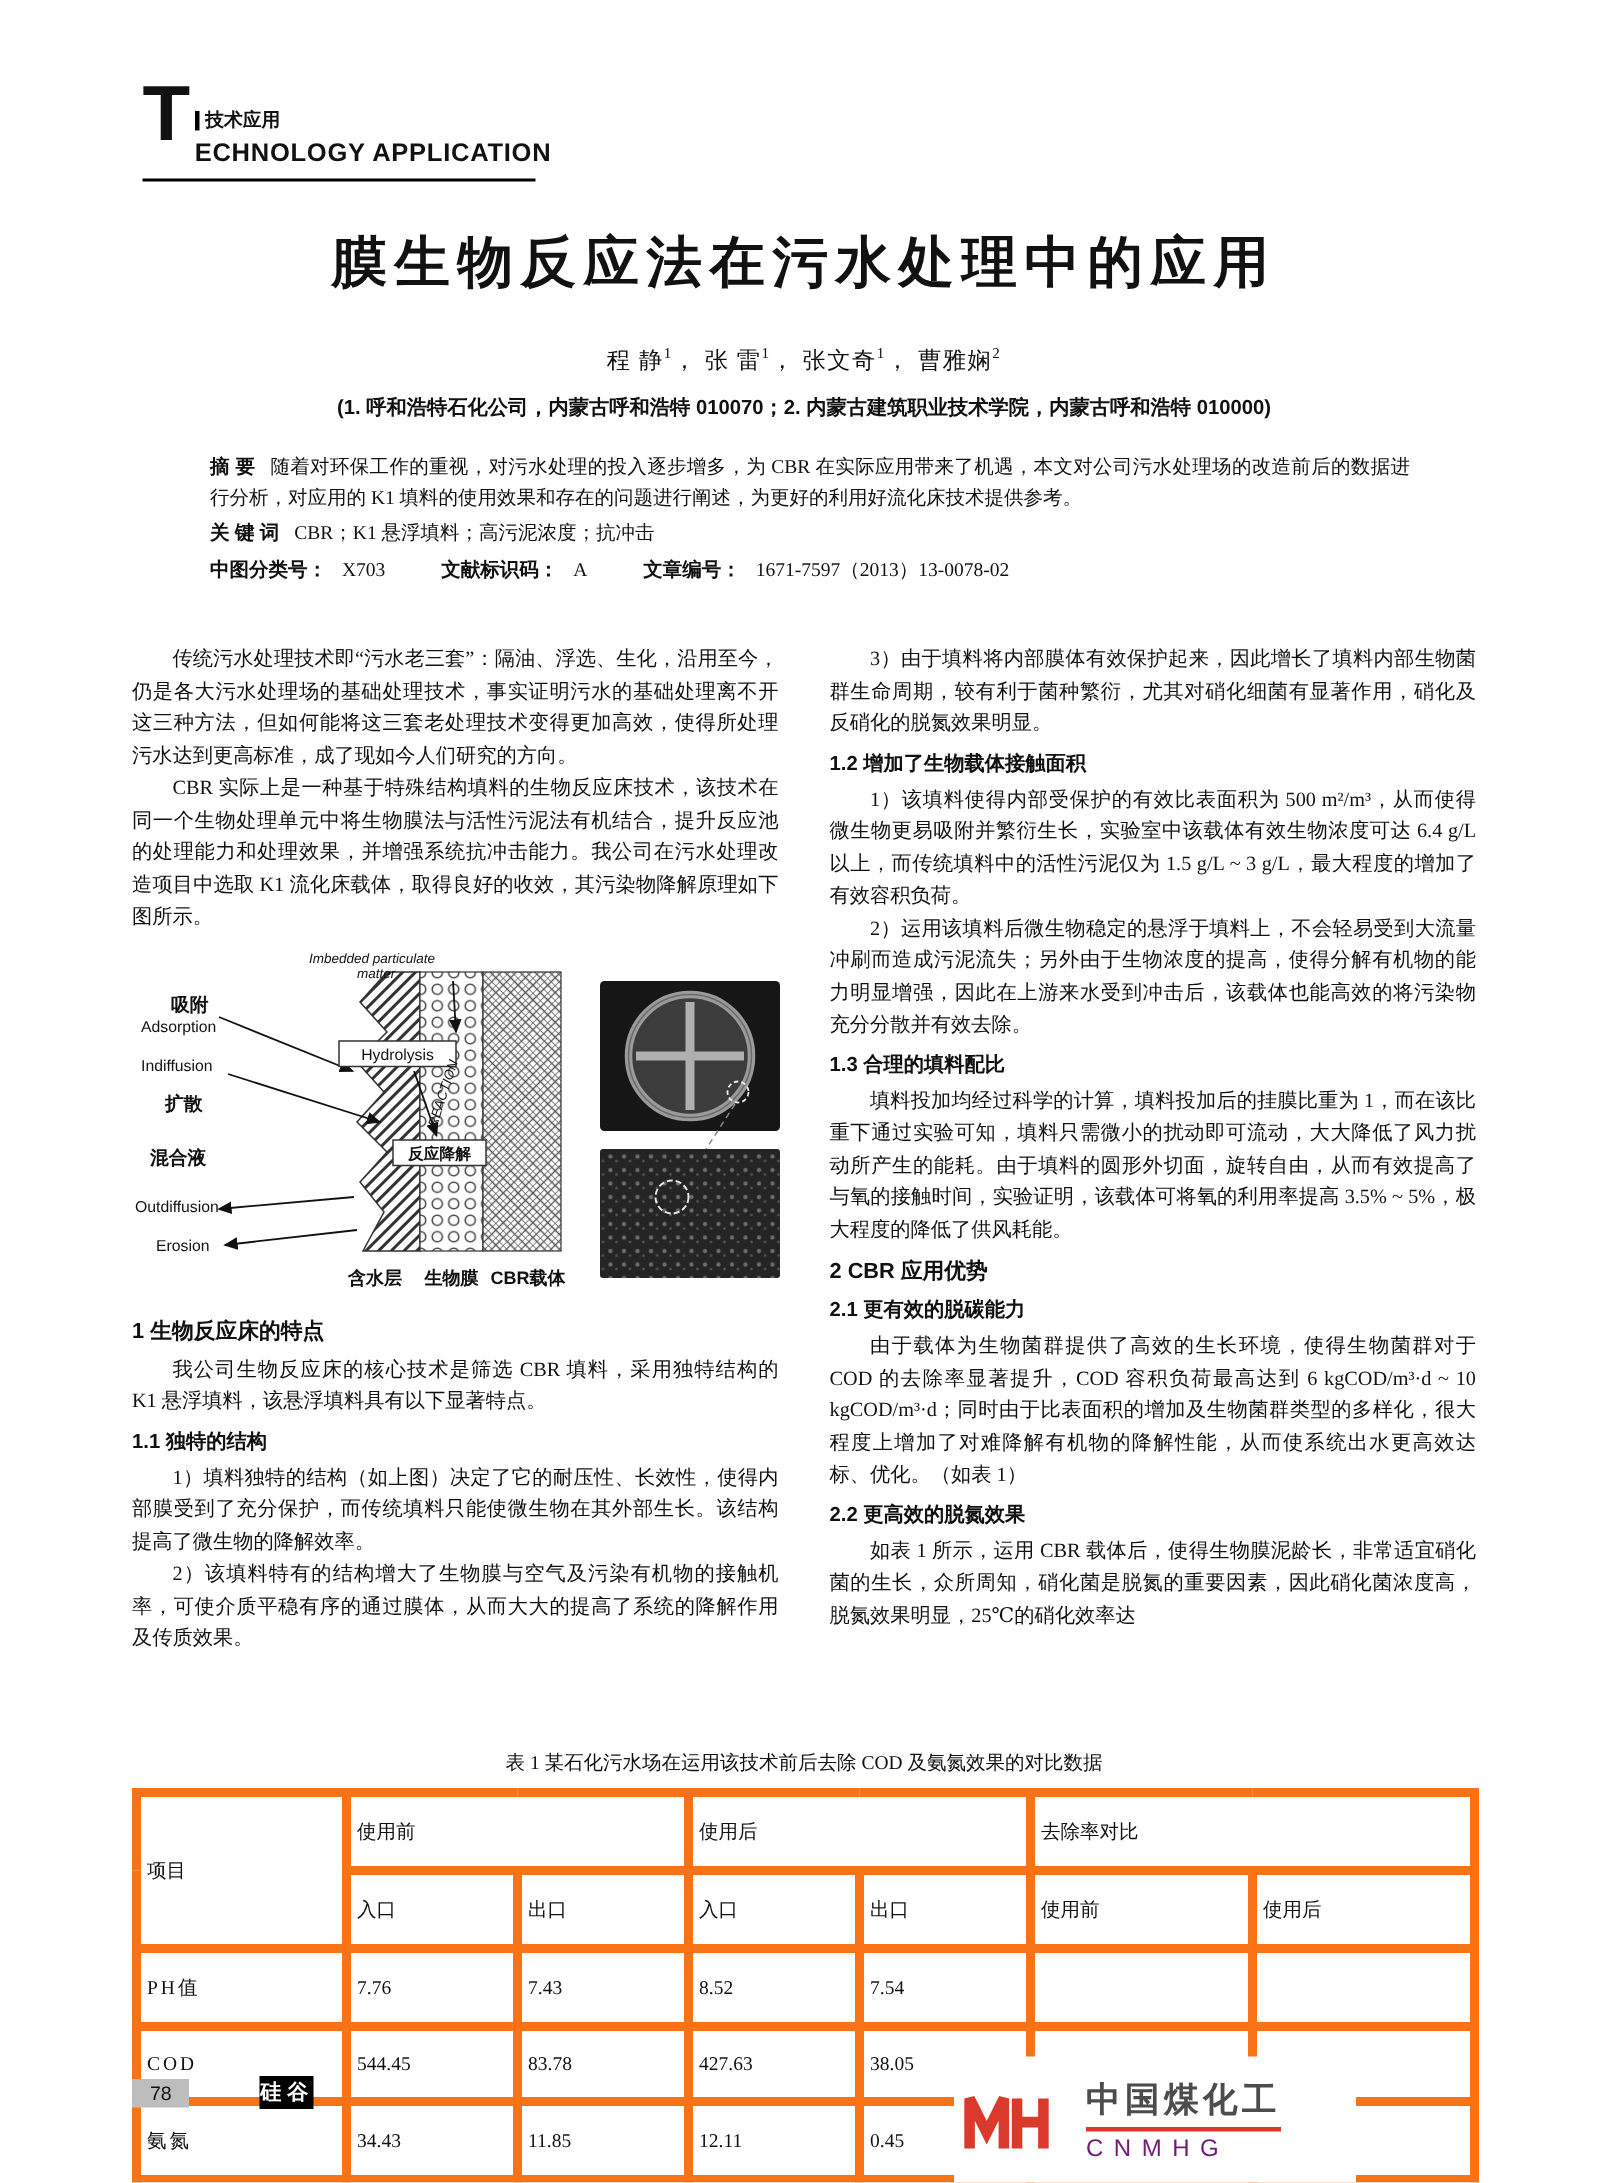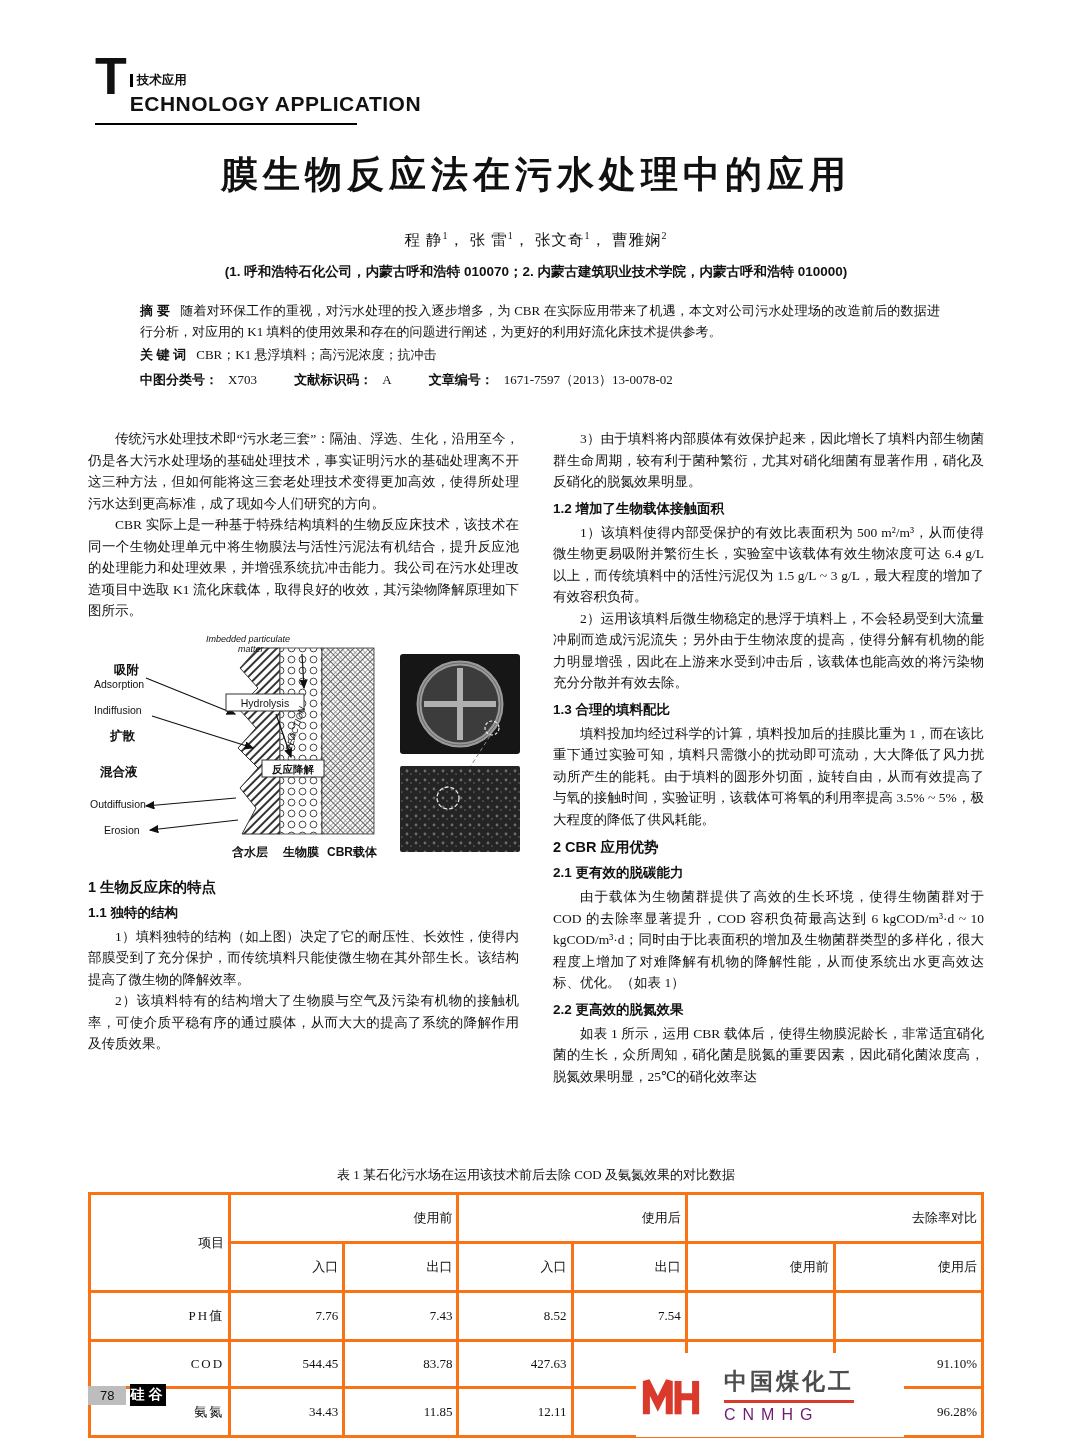--- a/index.html
+++ b/index.html
@@ -11,21 +11,21 @@
     overflow:hidden;
   }
   
   .journal-tag { position:absolute; top:54px; left:95px; }
   .tag-row { display:flex; align-items:flex-start; }
   .big-t { font-family:"Liberation Sans",sans-serif; font-weight:bold; font-size:52px; line-height:0.85; letter-spacing:0; }
   .tag-col { margin-left:3px; padding-top:2px;margin-top:16px; }
   .tag-cn-row { display:flex; align-items:center; height:16px; }
   .tag-bar { display:inline-block; width:3px; height:13px; background:#000; margin-right:4px; }
   .tag-cn { font-family:"Liberation Sans",sans-serif; font-size:12.5px; font-weight:bold; }
-  .tag-en { font-family:"Liberation Sans",sans-serif; font-size:21px; font-weight:bold; letter-spacing:0.5px; margin-top:4px;text-align:center; }
+  .tag-en { font-family:"Liberation Sans",sans-serif; font-size:17px; font-weight:bold; letter-spacing:0.5px; margin-top:4px;text-align:center; }
   .tag-rule { width:262px; height:2px; background:#000; margin-top:7px; }
   
   .title-block { position:absolute; top:150px; left:0; width:100%; text-align:center; }
   .paper-title { font-size:37px; font-weight:bold; letter-spacing:5px;text-align:center; }
   .authors { margin-top:30px; font-size:15.5px; letter-spacing:1px; }
   .authors sup { font-size:10px; }
   .affiliation { margin-top:12px; font-family:"Liberation Sans",sans-serif; font-weight:bold; font-size:13.5px; }
   
   .front-matter { position:absolute; top:300px; left:140px; width:800px; font-size:13px; line-height:21px; }
   .fm-label { font-family:"Liberation Sans",sans-serif; font-weight:bold; margin-right:10px; }
@@ -47,37 +47,37 @@
   .ft-en { font-size:10.5px; }
   .ft-sm { font-size:9px; font-style:italic; }
   .ft-box { font-size:10.5px; }
   .ft-bot { font-size:12px; font-weight:bold; }
   
   .table-section { position:absolute; top:1166px; left:88px; width:896px; }
   .tbl-caption { text-align:center; font-size:13px; margin-bottom:8px; }
   .tbl-wrap { position:relative; }
   table.data-table { width:100%; border-collapse:collapse; table-layout:fixed; }
   table.data-table th, table.data-table td {
-    border:3px solid #f97316; font-weight:normal; font-size:13px;
-    text-align:right; padding:14px 4px; height:28px;
+    border:6px solid #f97316; font-weight:normal; font-size:13px;
+    text-align:left; padding:14px 4px; height:28px;
   }
   table.data-table thead th { height:26px; }
   .row-name { letter-spacing:2px; }
   
   .watermark {
     position:absolute; left:548px; bottom:1px; width:268px; height:84px;
     background:#fff; display:flex; align-items:center; gap:24px; padding-left:6px;
   }
   .wm-logo { width:58px; height:46px; flex:none; }
   .wm-stroke { fill:none; stroke:#d93a2b; stroke-width:8; }
   .wm-cn { font-family:"Liberation Sans",sans-serif; font-weight:bold; font-size:23px; color:#4c4c4c; letter-spacing:3px; white-space:nowrap; }
   .wm-underline { height:3px; background:#d93a2b; margin:3px 0 3px 0; }
   .wm-en { font-family:"Liberation Sans",sans-serif; font-size:16px; color:#701a75; letter-spacing:7px; }
   
-  .footer { position:absolute; top:1384px; left:88px; display:flex; align-items:center; }
+  .footer { position:absolute; top:1384px; left:88px; display:flex; align-items:center;gap:43px; }
   .page-num { background:#bdbdbd; color:#111; font-size:13px; padding:2px 12px; font-family:"Liberation Sans",sans-serif; }
   .journal-name { background:#000; color:#fff; font-family:"Liberation Sans",sans-serif; font-weight:bold; font-size:14px; letter-spacing:4px; padding:2px 0; margin-left:4px; }
 </style>
 </head>
 <body>
 
 <div class="page">
 
   <div class="journal-tag">
     <div class="tag-row">
@@ -196,20 +196,21 @@
           <line x1="402" y1="104" x2="366" y2="160" stroke="#888" stroke-width="1" stroke-dasharray="4 3"></line>
 
           <g>
             <rect x="312" y="134" width="120" height="86" rx="2" fill="url(#speck)"></rect>
             <circle cx="360" cy="166" r="11" fill="none" stroke="#e8e8e8" stroke-width="1.3" stroke-dasharray="4 2"></circle>
           </g>
         </svg>
       </div>
 
       <div class="sec-h">1  生物反应床的特点</div>
+      <p>我公司生物反应床的核心技术是筛选 CBR 填料，采用独特结构的 K1 悬浮填料，该悬浮填料具有以下显著特点。</p>
       <div class="sub-h">1.1  独特的结构</div>
       <p>1）填料独特的结构（如上图）决定了它的耐压性、长效性，使得内部膜受到了充分保护，而传统填料只能使微生物在其外部生长。该结构提高了微生物的降解效率。</p>
       <p>2）该填料特有的结构增大了生物膜与空气及污染有机物的接触机率，可使介质平稳有序的通过膜体，从而大大的提高了系统的降解作用及传质效果。</p>
     </div>
 
     <div class="col">
       <p>3）由于填料将内部膜体有效保护起来，因此增长了填料内部生物菌群生命周期，较有利于菌种繁衍，尤其对硝化细菌有显著作用，硝化及反硝化的脱氮效果明显。</p>
       <div class="sub-h">1.2  增加了生物载体接触面积</div>
       <p>1）该填料使得内部受保护的有效比表面积为 500 m²/m³，从而使得微生物更易吸附并繁衍生长，实验室中该载体有效生物浓度可达 6.4 g/L 以上，而传统填料中的活性污泥仅为 1.5 g/L ~ 3 g/L，最大程度的增加了有效容积负荷。</p>
       <p>2）运用该填料后微生物稳定的悬浮于填料上，不会轻易受到大流量冲刷而造成污泥流失；另外由于生物浓度的提高，使得分解有机物的能力明显增强，因此在上游来水受到冲击后，该载体也能高效的将污染物充分分散并有效去除。</p>

